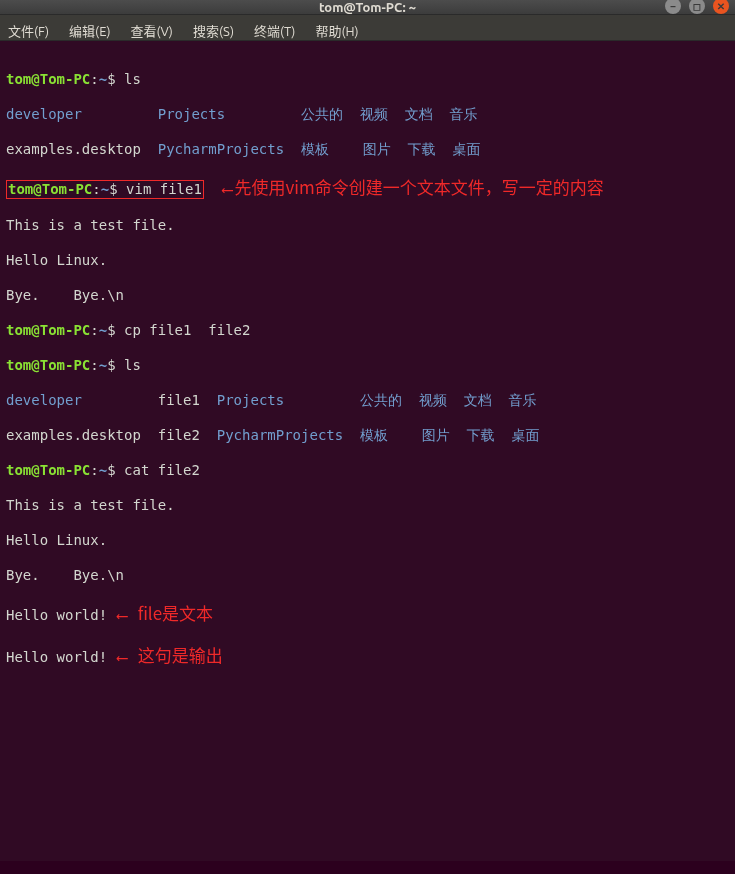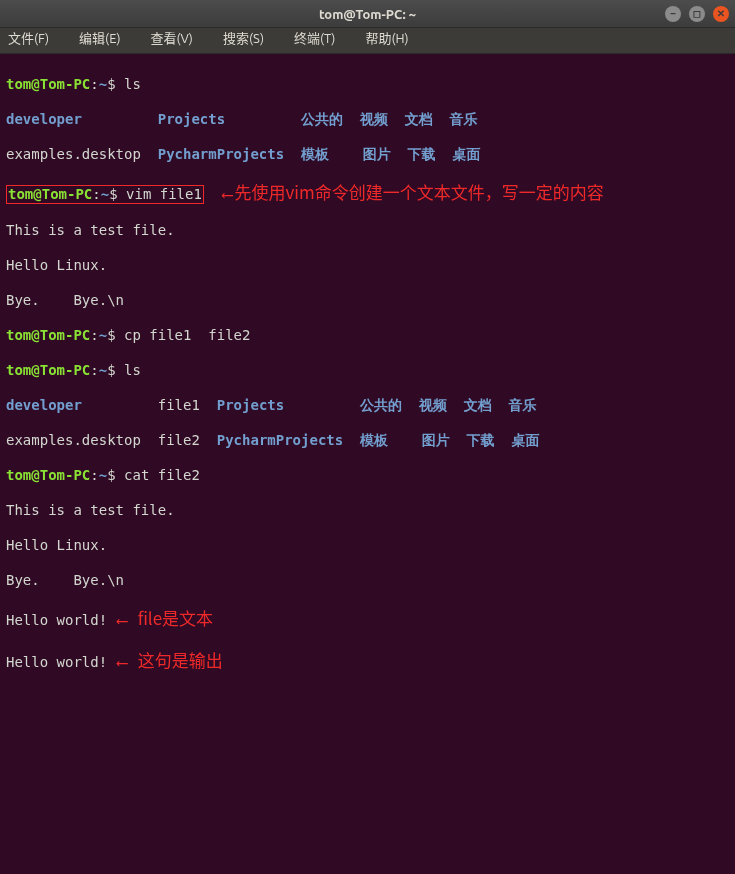--- a/index.html
+++ b/index.html
@@ -6,24 +6,24 @@
   body {
     font-family: "DejaVu Sans Mono", "Consolas", monospace;
     font-size: 13px;
     background: #2c001e;
     color: #d3d7cf;
     width: 735px;
     height: 874px;
     overflow: hidden;
   }
   .titlebar {
-    height: 28px;
+    height: 15px;
     background: linear-gradient(#4c4c4c, #3c3c3c);
     display: flex;
-    align-items: center;
+    align-items: flex-end;
     justify-content: center;
     position: relative;
     color: #dfdbd2;
     font-family: "Ubuntu", sans-serif;
     font-size: 13px;
     font-weight: bold;
     border-bottom: 1px solid #2a2a2a;
   }
   .win-controls {
     position: absolute;
@@ -36,42 +36,42 @@
     display: flex; align-items: center; justify-content: center;
     font-size: 10px; color: #3a3a3a;
   }
   .win-min { background: #8b8b8b; }
   .win-max { background: #8b8b8b; }
   .win-close { background: #e95420; }
   .menubar {
     height: 26px;
     background: #3c3b37;
     display: flex;
-    align-items: flex-start;
+    align-items: flex-end;
     padding: 0 8px;
-    gap: 30px;
+    gap: 20px;
     font-family: "Ubuntu","Noto Sans CJK SC",sans-serif;
     font-size: 13px;
     color: #dfdbd2;
     border-bottom: 1px solid #2a2a2a;
   }
   .menu-item { cursor: pointer; }
   .terminal {
-    padding: 4px 6px;
+    padding: 12px 6px;
     background: #300a24;
     line-height: 1.25;
     white-space: pre;
     position: relative;
     height: calc(874px - 28px - 26px);
     font-size: 14px;
   }
   .prompt-user { color: #8ae234; font-weight: bold; }
   .prompt-path { color: #729fcf; font-weight: bold; }
   .cmd { color: #d3d7cf; }
-  .dir { color: #729fcf; font-weight: bold; }
+  .dir { color: #729fcf; font-weight: normal; }
   .txt { color: #d3d7cf; }
   .box {
     border: 1.5px solid #ef2929;
     padding: 0 1px;
     display: inline-block;
     text-align: center;
   }
   .ann {
     color: #ef2929;
     font-family: "Noto Sans CJK SC","Microsoft YaHei",sans-serif;

